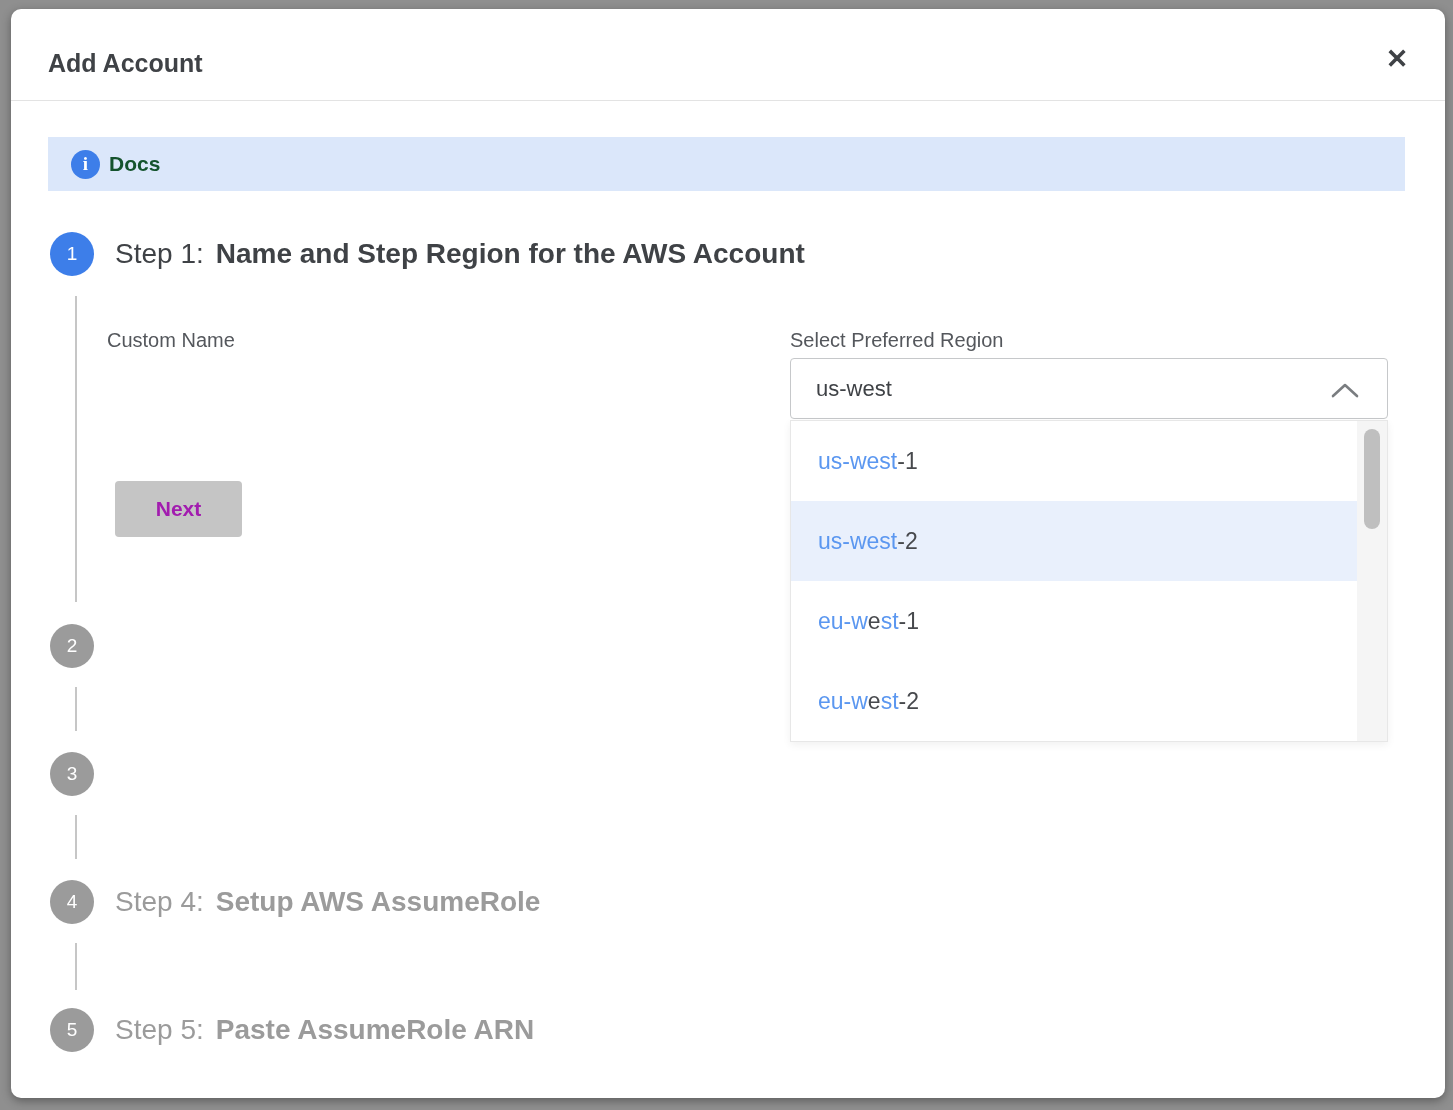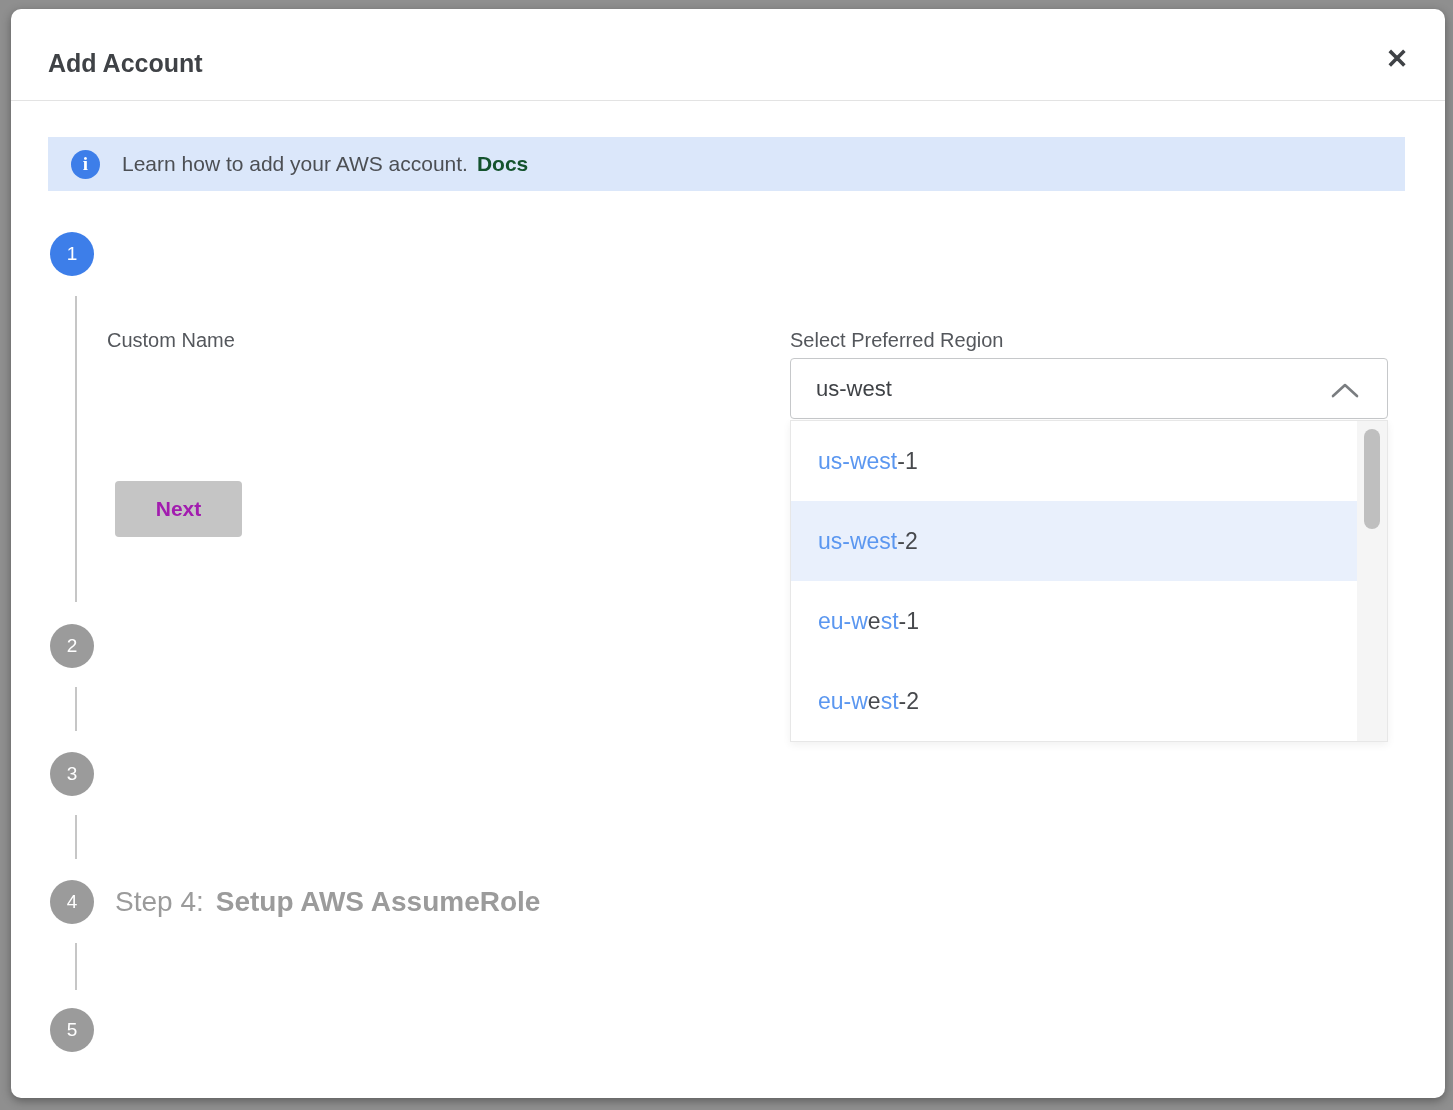--- a/index.html
+++ b/index.html
@@ -202,26 +202,28 @@
 <div class="modal">
 
   <div class="modal-title">Add Account</div>
   <button class="close-btn">
       <span>✕</span>
     </button>
   <div class="header-divider"></div>
 
   <div class="info-banner">
     <div class="info-icon">i</div>
-    <span class="info-text">Learn how to add your AWS account.</span>
     <a class="docs-link">Docs</a>
   </div>
 
   <div class="step-row" style="top:223px">
     <div class="step-circle active">1</div>
+    <div class="step-title active">
+      <span class="prefix">Step 1:</span><span class="name">Name and Step Region for the AWS Account</span>
+    </div>
   </div>
 
   <div class="rail" style="top:287px;height:306px"></div>
 
   <div class="field-label" style="left:96px;top:320px">Custom Name</div>
 
   <div class="field-label" style="left:779px;top:320px">Select Preferred Region</div>
   <div class="combobox">
     <span class="combo-value">us-west</span>
     <span class="chevron">
@@ -274,15 +276,18 @@
   <div class="step-row" style="top:871px">
     <div class="step-circle inactive">4</div>
     <div class="step-title inactive">
       <span class="prefix">Step 4:</span><span class="name">Setup AWS AssumeRole</span>
     </div>
   </div>
   <div class="rail" style="top:934px;height:47px"></div>
 
   <div class="step-row" style="top:999px">
     <div class="step-circle inactive">5</div>
+    <div class="step-title inactive">
+      <span class="prefix">Step 5:</span><span class="name">Paste AssumeRole ARN</span>
+    </div>
   </div>
 
 </div>
 
 </body></html>

